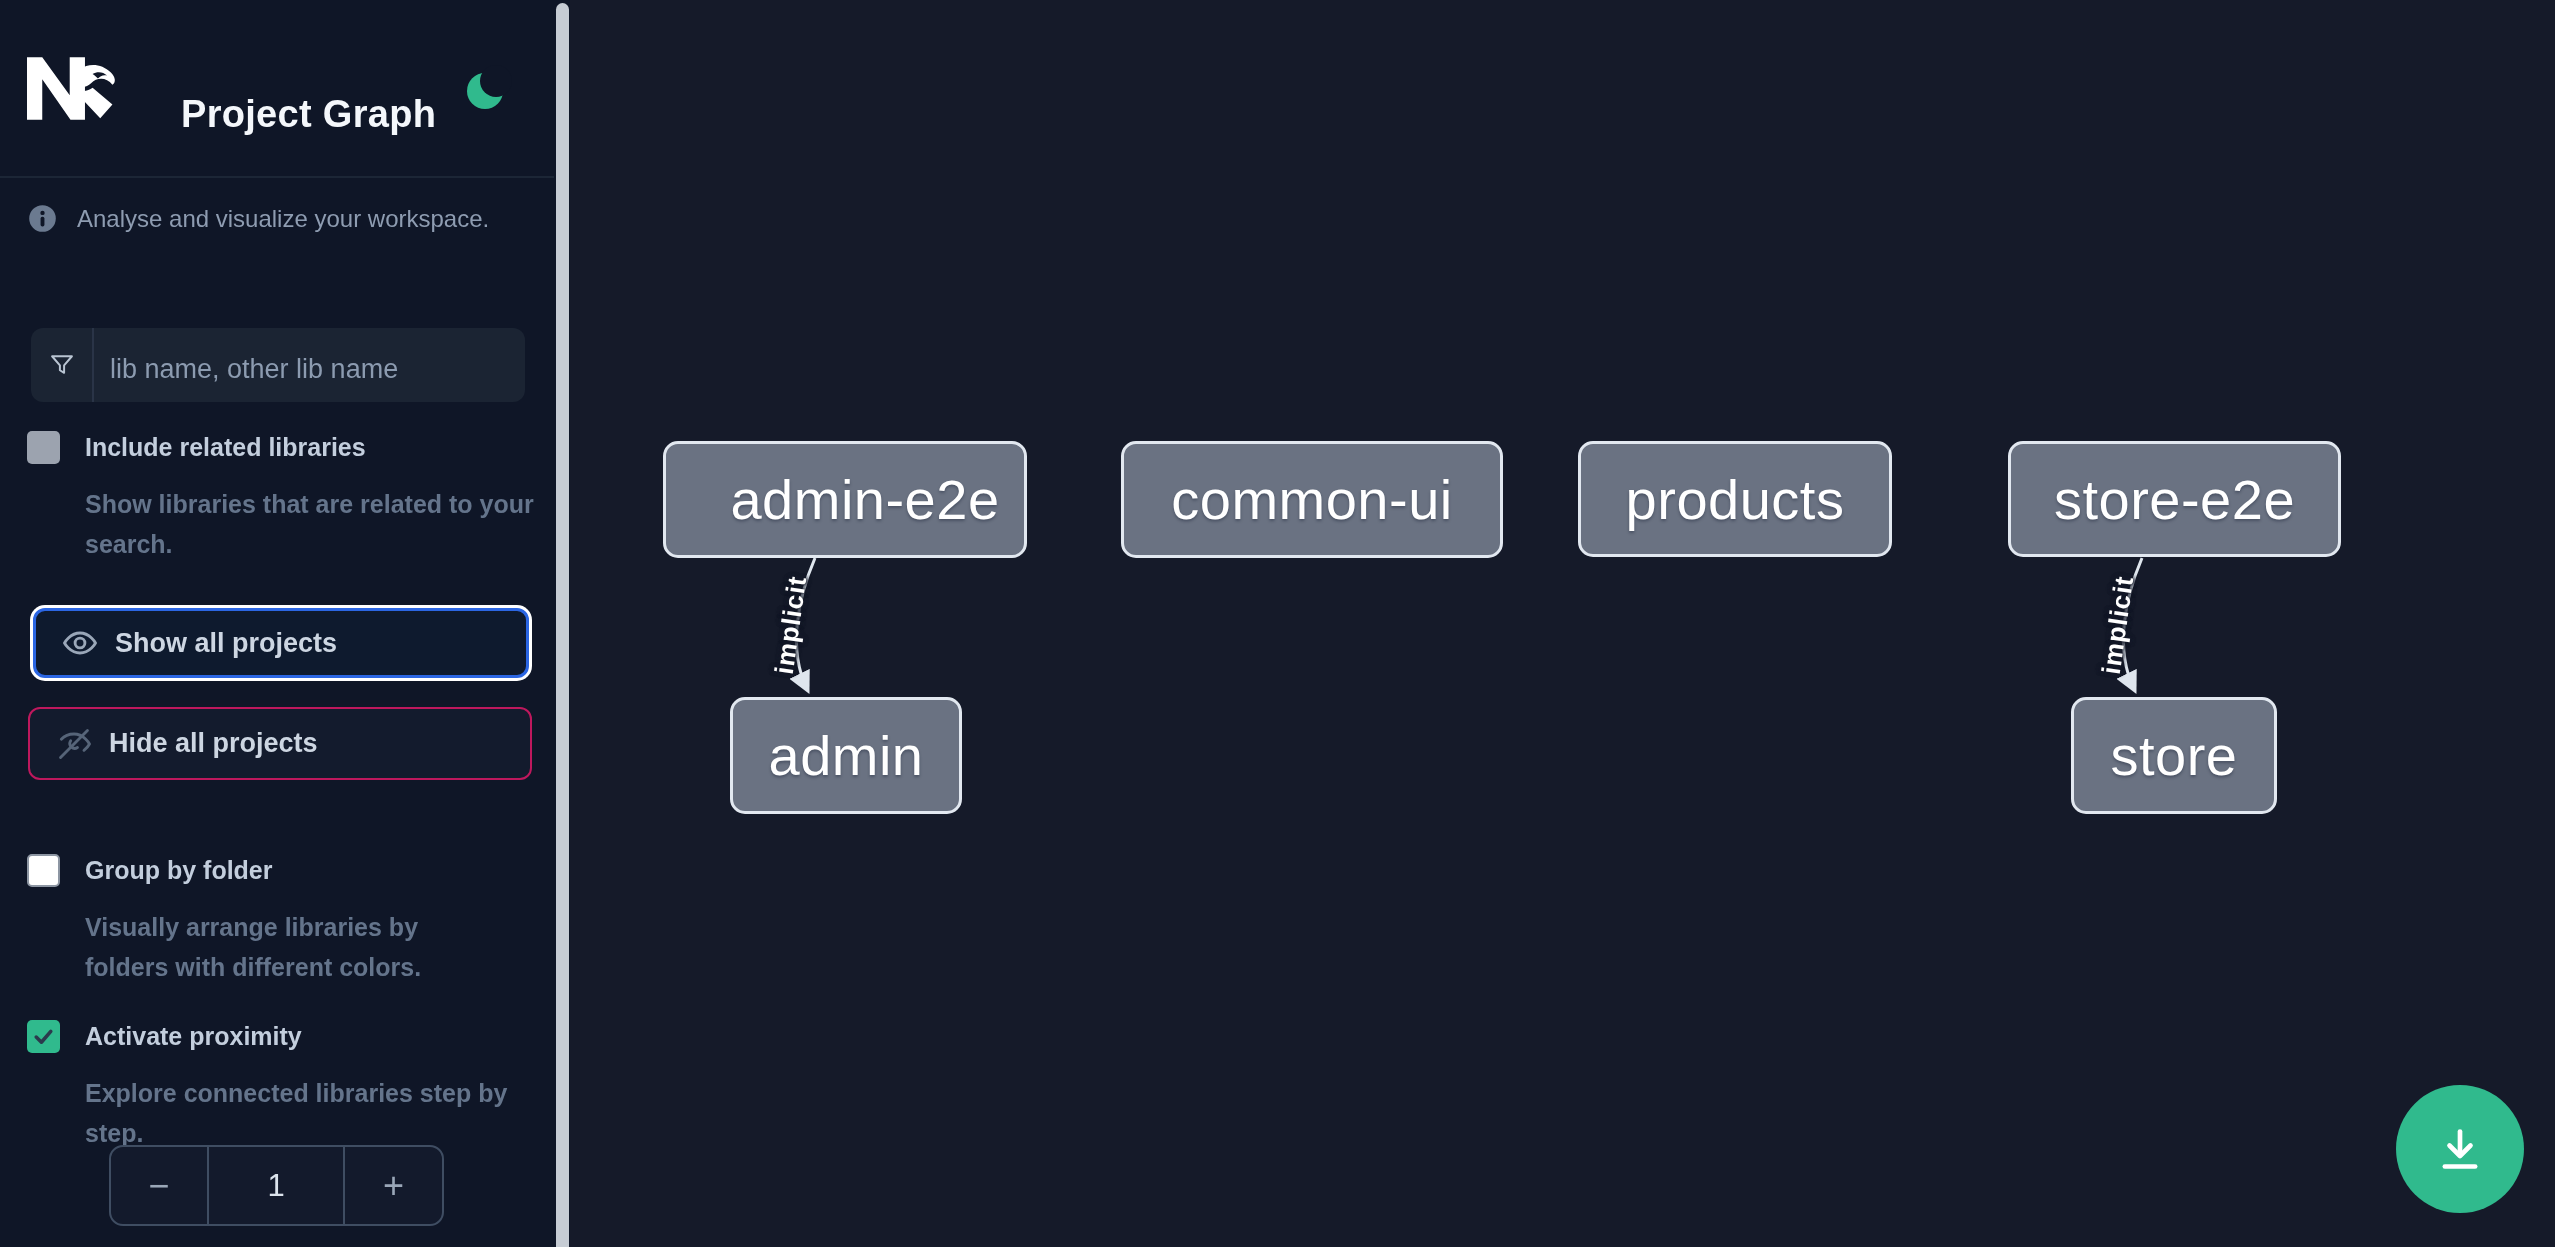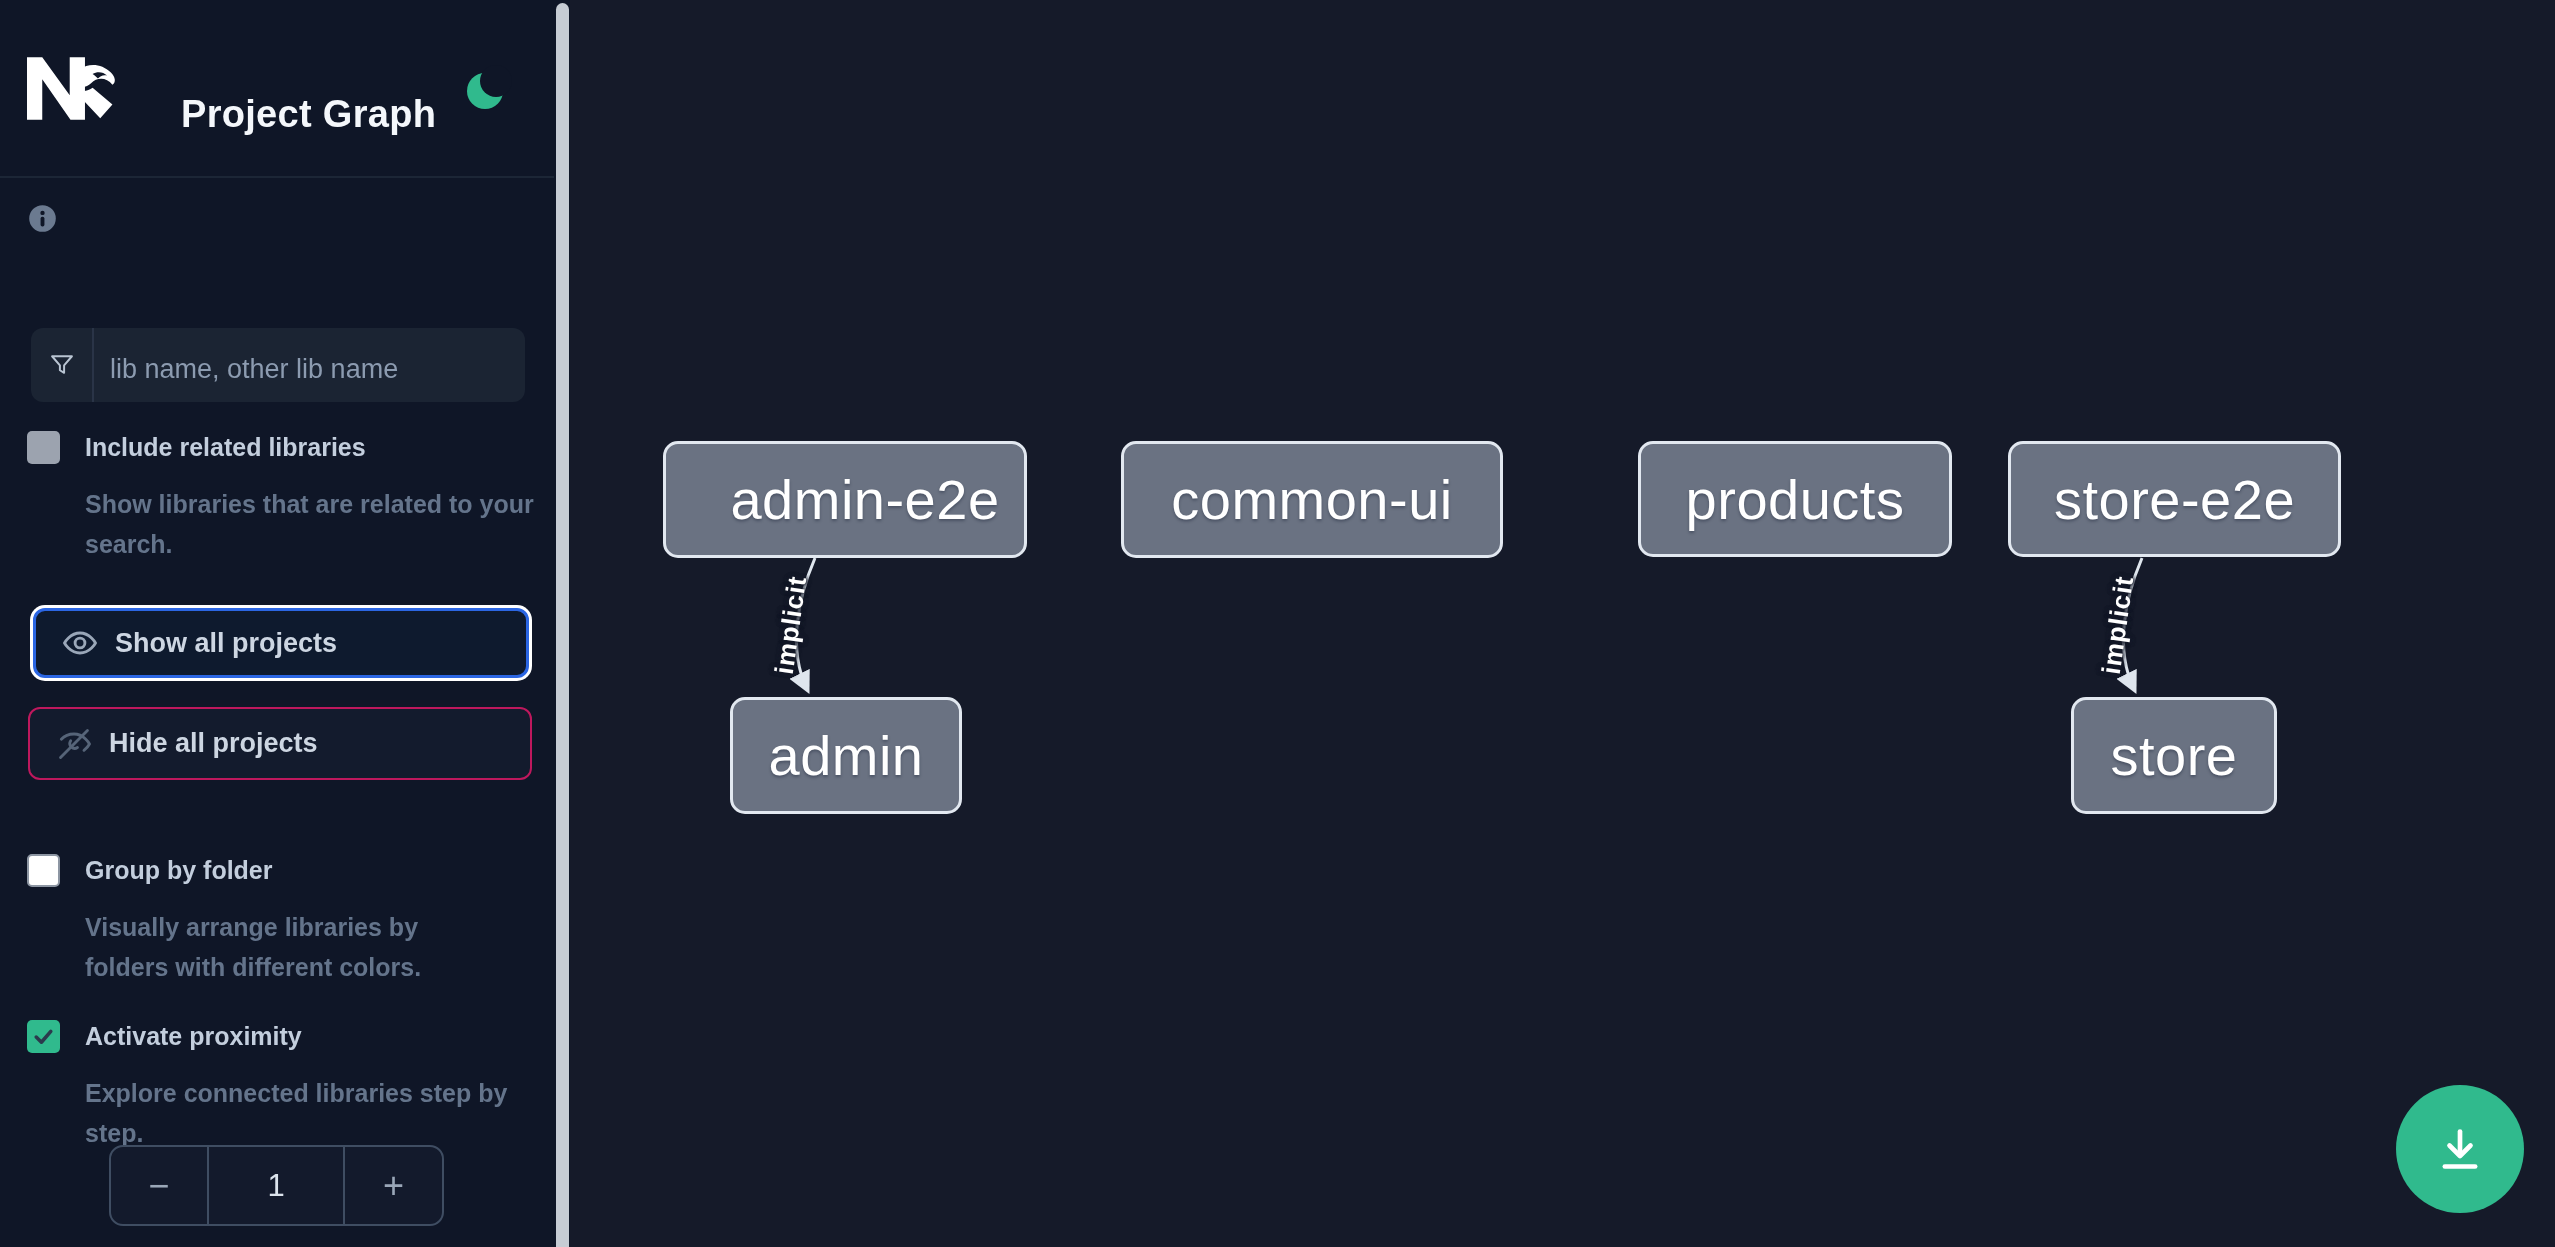--- a/index.html
+++ b/index.html
@@ -114,20 +114,21 @@
         </svg>
       </button>
     </div>
 
     <div class="tagline">
       <svg class="info-icon" viewBox="0 0 24 24">
         <circle cx="12" cy="12" r="11" fill="#6b7a90"></circle>
         <circle cx="12" cy="7.4" r="1.8" fill="#0f1627"></circle>
         <rect x="10.4" y="10.6" width="3.2" height="8" rx="1.4" fill="#0f1627"></rect>
       </svg>
+      <span class="tagline-text">Analyse and visualize your workspace.</span>
     </div>
 
     <div class="search">
       <div class="funnel-cell">
         <svg width="28" height="28" viewBox="0 0 24 24" fill="none" stroke="#b9c4d2" stroke-width="1.7" stroke-linejoin="round" stroke-linecap="round">
           <path d="M3.5 4.5h17l-6.7 7.8v6.4l-3.6-2.2v-4.2L3.5 4.5z"></path>
         </svg>
       </div>
       <input type="text" placeholder="lib name, other lib name" style="">
     </div>
@@ -192,21 +193,21 @@
         <marker id="arrow" viewBox="0 0 10 10" refX="7.5" refY="5" markerWidth="7.5" markerHeight="7.5" orient="auto-start-reverse">
           <path d="M0 0 L10 5 L0 10 z" fill="var(--edge)"></path>
         </marker>
       </defs>
     <path d="M 245 558 C 227 600 218 650 237 689" class="edge" marker-end="url(#arrow)"></path>
         <path d="M 1572 558 C 1554 600 1545 650 1564 689" class="edge" marker-end="url(#arrow)"></path>
       </svg>
     <div id="nodes">
         <div class="gnode" style="left: 93px; top: 441px; width: 364px; height: 117px; padding-left: 40px;">admin-e2e</div>
         <div class="gnode" style="left: 551px; top: 441px; width: 382px; height: 117px;">common-ui</div>
-        <div class="gnode" style="left: 1068px; top: 441px; width: 314px; height: 116px;">products</div>
+        <div class="gnode" style="left: 1008px; top: 441px; width: 314px; height: 116px;">products</div>
         <div class="gnode" style="left: 1438px; top: 441px; width: 333px; height: 116px;">store-e2e</div>
         <div class="gnode" style="left: 160px; top: 697px; width: 232px; height: 117px;">admin</div>
         <div class="gnode" style="left: 1501px; top: 697px; width: 206px; height: 117px;">store</div>
       </div>
     <div id="edge-labels">
         <span class="edge-label" style="left: 221px; top: 625px; transform: translate(-50%, -50%) rotate(-82deg);">implicit</span>
         <span class="edge-label" style="left: 1548px; top: 625px; transform: translate(-50%, -50%) rotate(-82deg);">implicit</span>
       </div>
     <button class="fab">
       <svg width="56" height="56" viewBox="0 0 24 24" fill="none" stroke="#ffffff" stroke-width="2" stroke-linecap="round" stroke-linejoin="round">

